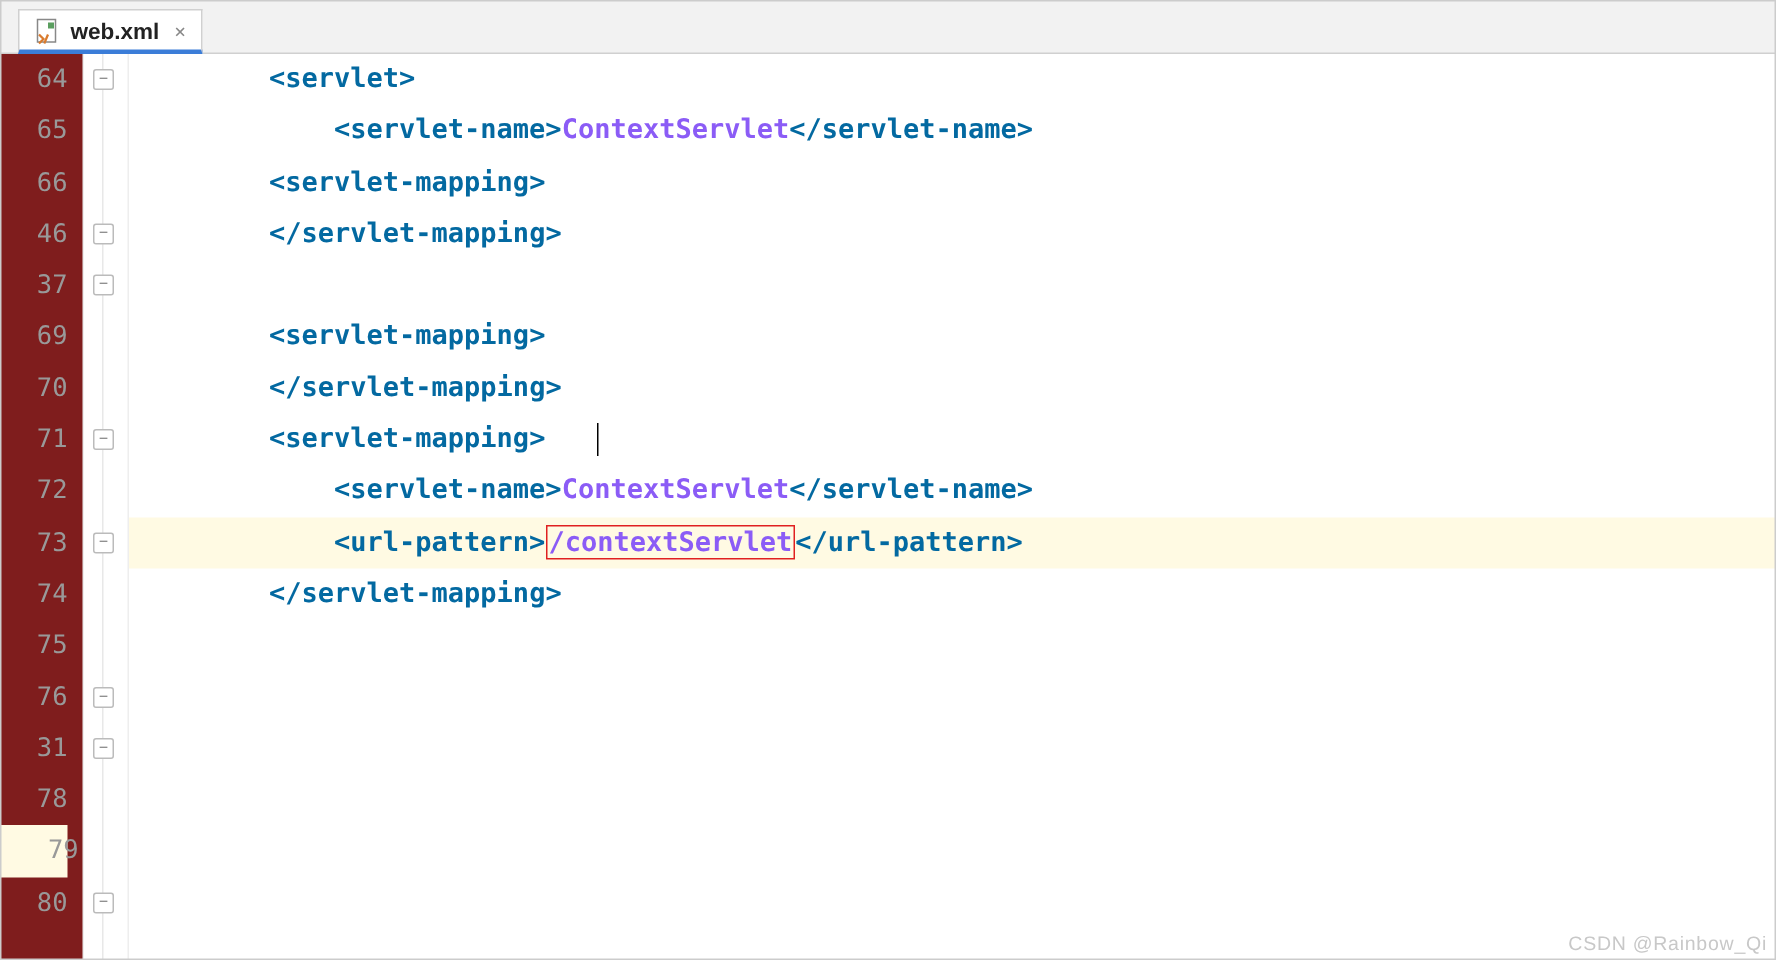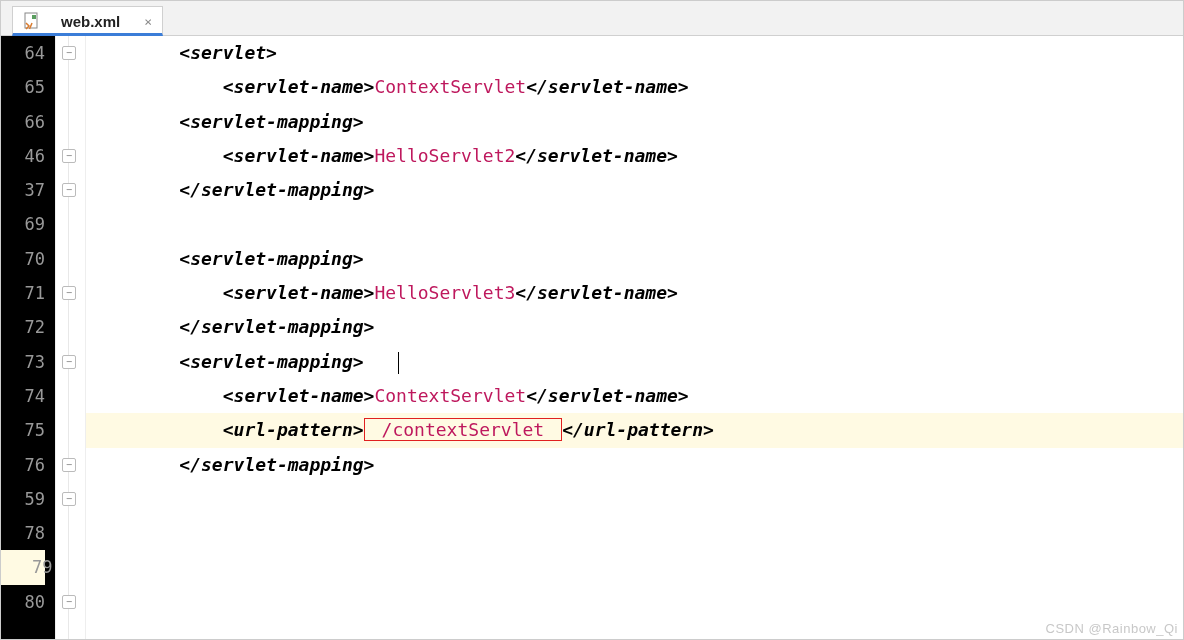--- a/index.html
+++ b/index.html
@@ -20,21 +20,21 @@
       align-items: flex-end;
     }
     .tab {
       display: flex;
       align-items: center;
       background: #ffffff;
       border: 1px solid #d0d0d0;
       border-bottom: 3px solid #3b7dd8;
       padding: 5px 10px 3px 10px;
       margin-left: 12px;
-      gap: 20px;
+      gap: 6px;
       position: relative;
       top: 1px;
     }
     .tab-icon {
       width: 18px;
       height: 18px;
       display: inline-flex;
       align-items: center;
       justify-content: center;
     }
@@ -49,21 +49,21 @@
       font-size: 13px;
       margin-left: 4px;
       cursor: pointer;
     }
     .editor {
       display: flex;
       height: calc(100% - 36px);
     }
     .gutter {
       width: 56px;
-      background: #000000;
+      background: #7f1d1d;
       text-align: right;
       padding-right: 10px;
       color: #999;
       font-size: 17px;
       user-select: none;
       border-right: 1px solid #eee;
     }
     .gutter .ln {
       height: 34.3px;
       line-height: 34.3px;
@@ -99,32 +99,32 @@
       flex: 1;
       position: relative;
       background: #ffffff;
     }
     .code-line {
       height: 34.3px;
       line-height: 34.3px;
       white-space: pre;
       padding-left: 50px;
     }
-    .tag { color: #000000; font-weight: bold; font-style: italic; }
-    .text { color: #be185d; font-weight: normal; text-align: center; }
+    .tag { color: #0369a1; font-weight: bold; }
+    .text { color: #8b5cf6; font-weight: bold; text-align: center; }
     .hl-line {
       background: #fffae3;
     }
     .hl-gutter {
       background: #fffae3;
       padding-left: 32px;
     }
     .red-box {
       border: 1.5px solid #e02020;
-      padding: 0 17px;
+      padding: 0 1px;
     }
     .caret {
       display: inline-block;
       width: 1px;
       height: 22px;
       background: #000;
       vertical-align: middle;
       margin: 0 2px;
     }
     .watermark {
@@ -169,45 +169,43 @@
       <div class="ln">46</div>
       <div class="ln">37</div>
       <div class="ln">69</div>
       <div class="ln">70</div>
       <div class="ln">71</div>
       <div class="ln">72</div>
       <div class="ln">73</div>
       <div class="ln">74</div>
       <div class="ln">75</div>
       <div class="ln">76</div>
-      <div class="ln">59</div>
+      <div class="ln">31</div>
       <div class="ln">78</div>
       <div class="ln hl-gutter">79</div>
       <div class="ln">80</div>
     </div>
   <div class="fold-col" id="foldcol">
     <div class="vline"></div>
   <div class="fold-mark" style="top: 10px;">−</div>
       <div class="fold-mark" style="top: 112.9px;">−</div>
       <div class="fold-mark" style="top: 147.2px;">−</div>
       <div class="fold-mark" style="top: 250.1px;">−</div>
       <div class="fold-mark" style="top: 318.7px;">−</div>
       <div class="fold-mark" style="top: 421.6px;">−</div>
       <div class="fold-mark" style="top: 455.9px;">−</div>
       <div class="fold-mark" style="top: 558.8px;">−</div>
     </div>
   <div class="code-area" id="code">
       <div class="code-line">    <span class="tag">&lt;servlet&gt;</span></div>
       <div class="code-line">        <span class="tag">&lt;servlet-name&gt;</span><span class="text">ContextServlet</span><span class="tag">&lt;/servlet-name&gt;</span></div>
       <div class="code-line">    <span class="tag">&lt;servlet-mapping&gt;</span></div>
-      <div class="code-line">        <span class="tag">&lt;servlet-name&gt;</span><span class="text">HelloServlet2</span><span class="tag">&lt;/servlet-name&gt;</span></div>
       <div class="code-line">    <span class="tag">&lt;/servlet-mapping&gt;</span></div>
       <div class="code-line"></div>
       <div class="code-line">    <span class="tag">&lt;servlet-mapping&gt;</span></div>
-      <div class="code-line">        <span class="tag">&lt;servlet-name&gt;</span><span class="text">HelloServlet3</span><span class="tag">&lt;/servlet-name&gt;</span></div>
       <div class="code-line">    <span class="tag">&lt;/servlet-mapping&gt;</span></div>
       <div class="code-line">    <span class="tag">&lt;servlet-mapping&gt;</span>   <span class="caret"></span></div>
       <div class="code-line">        <span class="tag">&lt;servlet-name&gt;</span><span class="text">ContextServlet</span><span class="tag">&lt;/servlet-name&gt;</span></div>
       <div class="code-line hl-line">        <span class="tag">&lt;url-pattern&gt;</span><span class="text"><span class="red-box">/contextServlet</span></span><span class="tag">&lt;/url-pattern&gt;</span></div>
       <div class="code-line">    <span class="tag">&lt;/servlet-mapping&gt;</span></div>
     </div>
 </div>
 
 <div class="watermark">CSDN @Rainbow_Qi</div>
 <div class="border-frame"></div>

